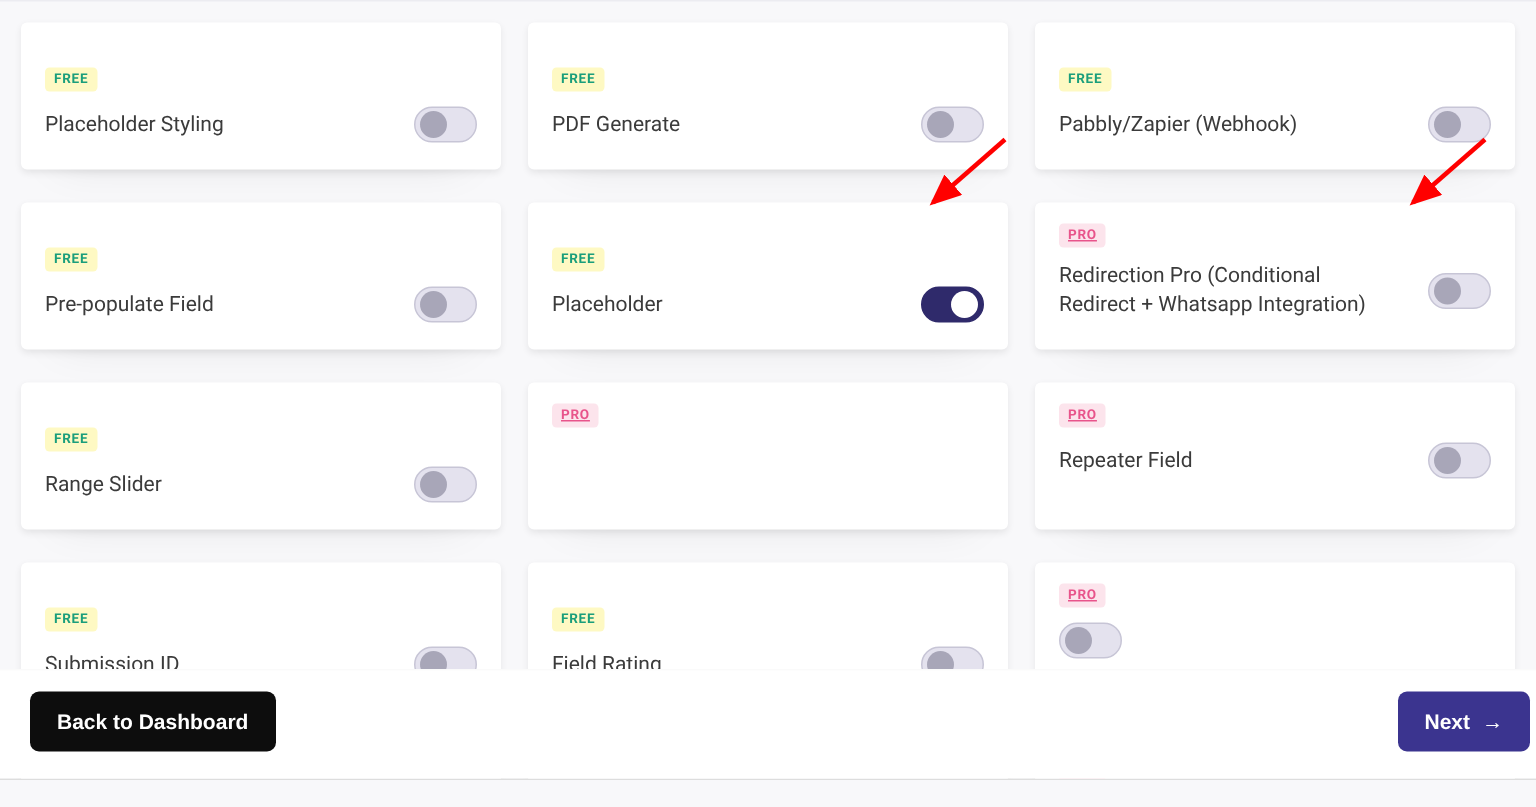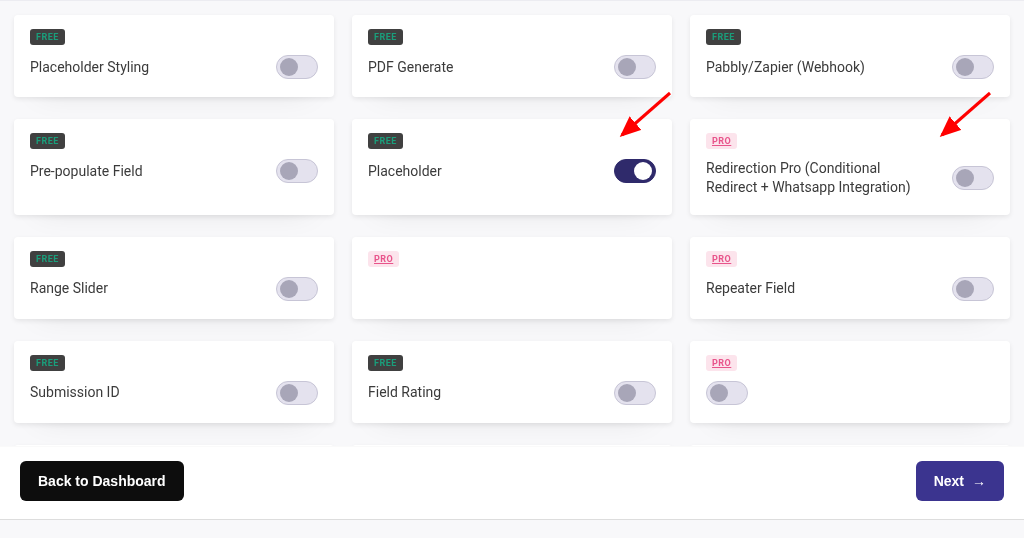--- a/index.html
+++ b/index.html
@@ -41,21 +41,21 @@
   .badge {
     display: inline-block;
     font-size: 9px;
     font-weight: 700;
     letter-spacing: 0.5px;
     padding: 3px 6px;
     border-radius: 3px;
     margin-bottom: 10px;
     align-self: flex-start;
   }
-  .badge.free { background: #404040; color: #1a9e7b; }
+  .badge.free { background: #fef9c3; color: #1a9e7b; margin-top: 16px; }
   .badge.pro  { background: #fce4ec; color: #e8548b; text-decoration: underline; }
   .card-body {
     display: flex;
     align-items: center;
     justify-content: space-between;
     gap: 26px;
   }
   .label {
     font-size: 14px;
     color: #3b3b3b;
@@ -93,21 +93,21 @@
   
   .card.partial {
     min-height: 30px;
     padding: 10px 16px 0 16px;
     overflow: hidden;
   }
 
   .footer {
     position: absolute;
     left: 0; right: 0; bottom: 0;
-    padding: 14px 20px 18px 20px;
+    padding: 14px 4px 18px 20px;
     display: flex;
     justify-content: space-between;
     align-items: center;
     background:#fff;
     border-top: 1px solid rgba(0,0,0,0.02);
   }
   .btn-back {
     background: #0d0d0d;
     color: #ffffff;
     border: none;

